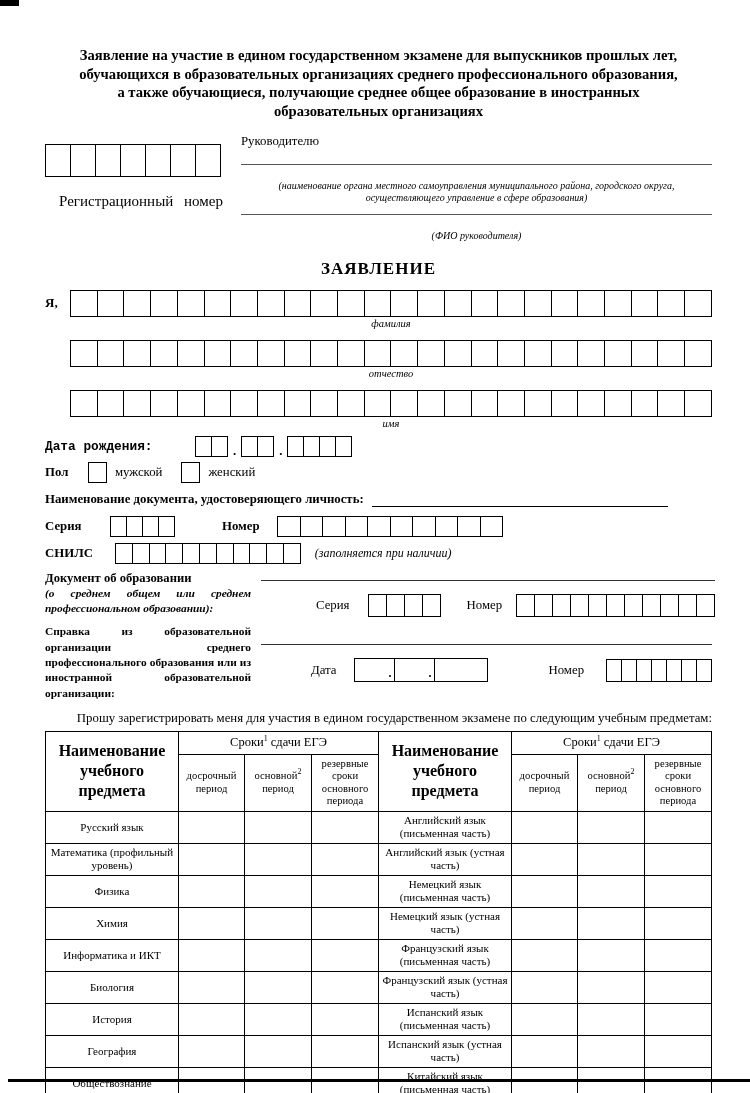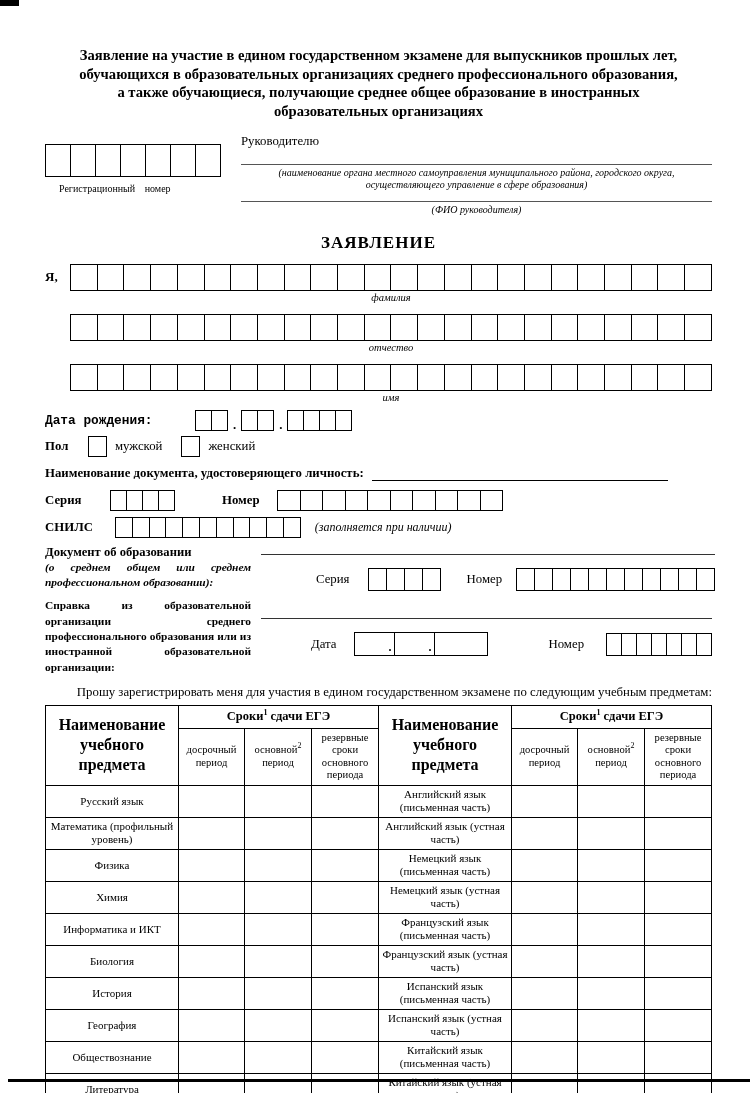--- a/index.html
+++ b/index.html
@@ -10,25 +10,25 @@
   
   .mark-tl{position:absolute;top:0;left:0;width:19px;height:6px;background:#000;}
   .mark-bottom{position:absolute;top:1079px;left:8px;width:742px;height:3px;background:#000;}
 
   
   .title{font-weight:bold;font-size:14.6px;text-align:center;line-height:1.28;}
 
   
   .head-row{display:flex;margin-top:13px;}
   .reg-block{width:196px;flex:none;padding-top:10px;}
-  .reg-label{font-size:10px;margin-top:6px;padding-left:14px;word-spacing:7px;}
+  .reg-label{font-size:15px;margin-top:16px;padding-left:14px;word-spacing:7px;}
   .head-right{flex:1;}
   .recipient{font-size:12.8px;margin-bottom:15px;}
   .wline{border-bottom:1.4px solid #555;height:0;}
-  .wcap{font-style:italic;font-size:10px;text-align:center;line-height:1.25;margin-top:2px;}
+  .wcap{font-style:italic;font-size:10px;text-align:center;line-height:1.25;margin-top:15px;}
   .gap8{height:9px;}
 
   
   .cells{display:flex;}
   .cell{border:1px solid #000;margin-left:-1px;flex:none;box-sizing:border-box;}
   .cells .cell:first-child{margin-left:0;}
   .c-reg .cell{width:26px;height:33px;}
   .c-name{flex:1;}
   .c-name .cell{flex:1;height:27px;}
   .c-sm .cell{width:17px;height:21px;}
@@ -64,21 +64,21 @@
   .seg{width:40px;border-right:1px solid #000;display:flex;align-items:flex-end;justify-content:flex-end;
        padding-right:3px;font-weight:bold;font-size:12px;box-sizing:border-box;}
   .seg.last{flex:1;border-right:none;}
 
   .request{text-align:right;font-size:12.8px;line-height:1.3;margin-top:9px;}
 
   
   table{border-collapse:collapse;width:667px;margin-top:4px;table-layout:fixed;}
   th,td{border:1px solid #000;padding:1px 2px;text-align:center;vertical-align:middle;}
   th.subj{width:133px;font-size:16px;font-weight:bold;line-height:1.25;}
-  th.per{font-size:12.5px;font-weight:bold;height:20px;}
+  th.per{font-size:12.5px;font-weight:normal;height:20px;}
   th.sub{font-size:10.6px;font-weight:normal;line-height:1.18;height:54px;}
   td.sname{font-size:11px;line-height:1.2;height:29px;}
   td.p{height:29px;}
   sup{font-size:8px;line-height:0;}
 </style>
 </head>
 <body>
 
 <div class="page">
   <div class="mark-tl"></div>

